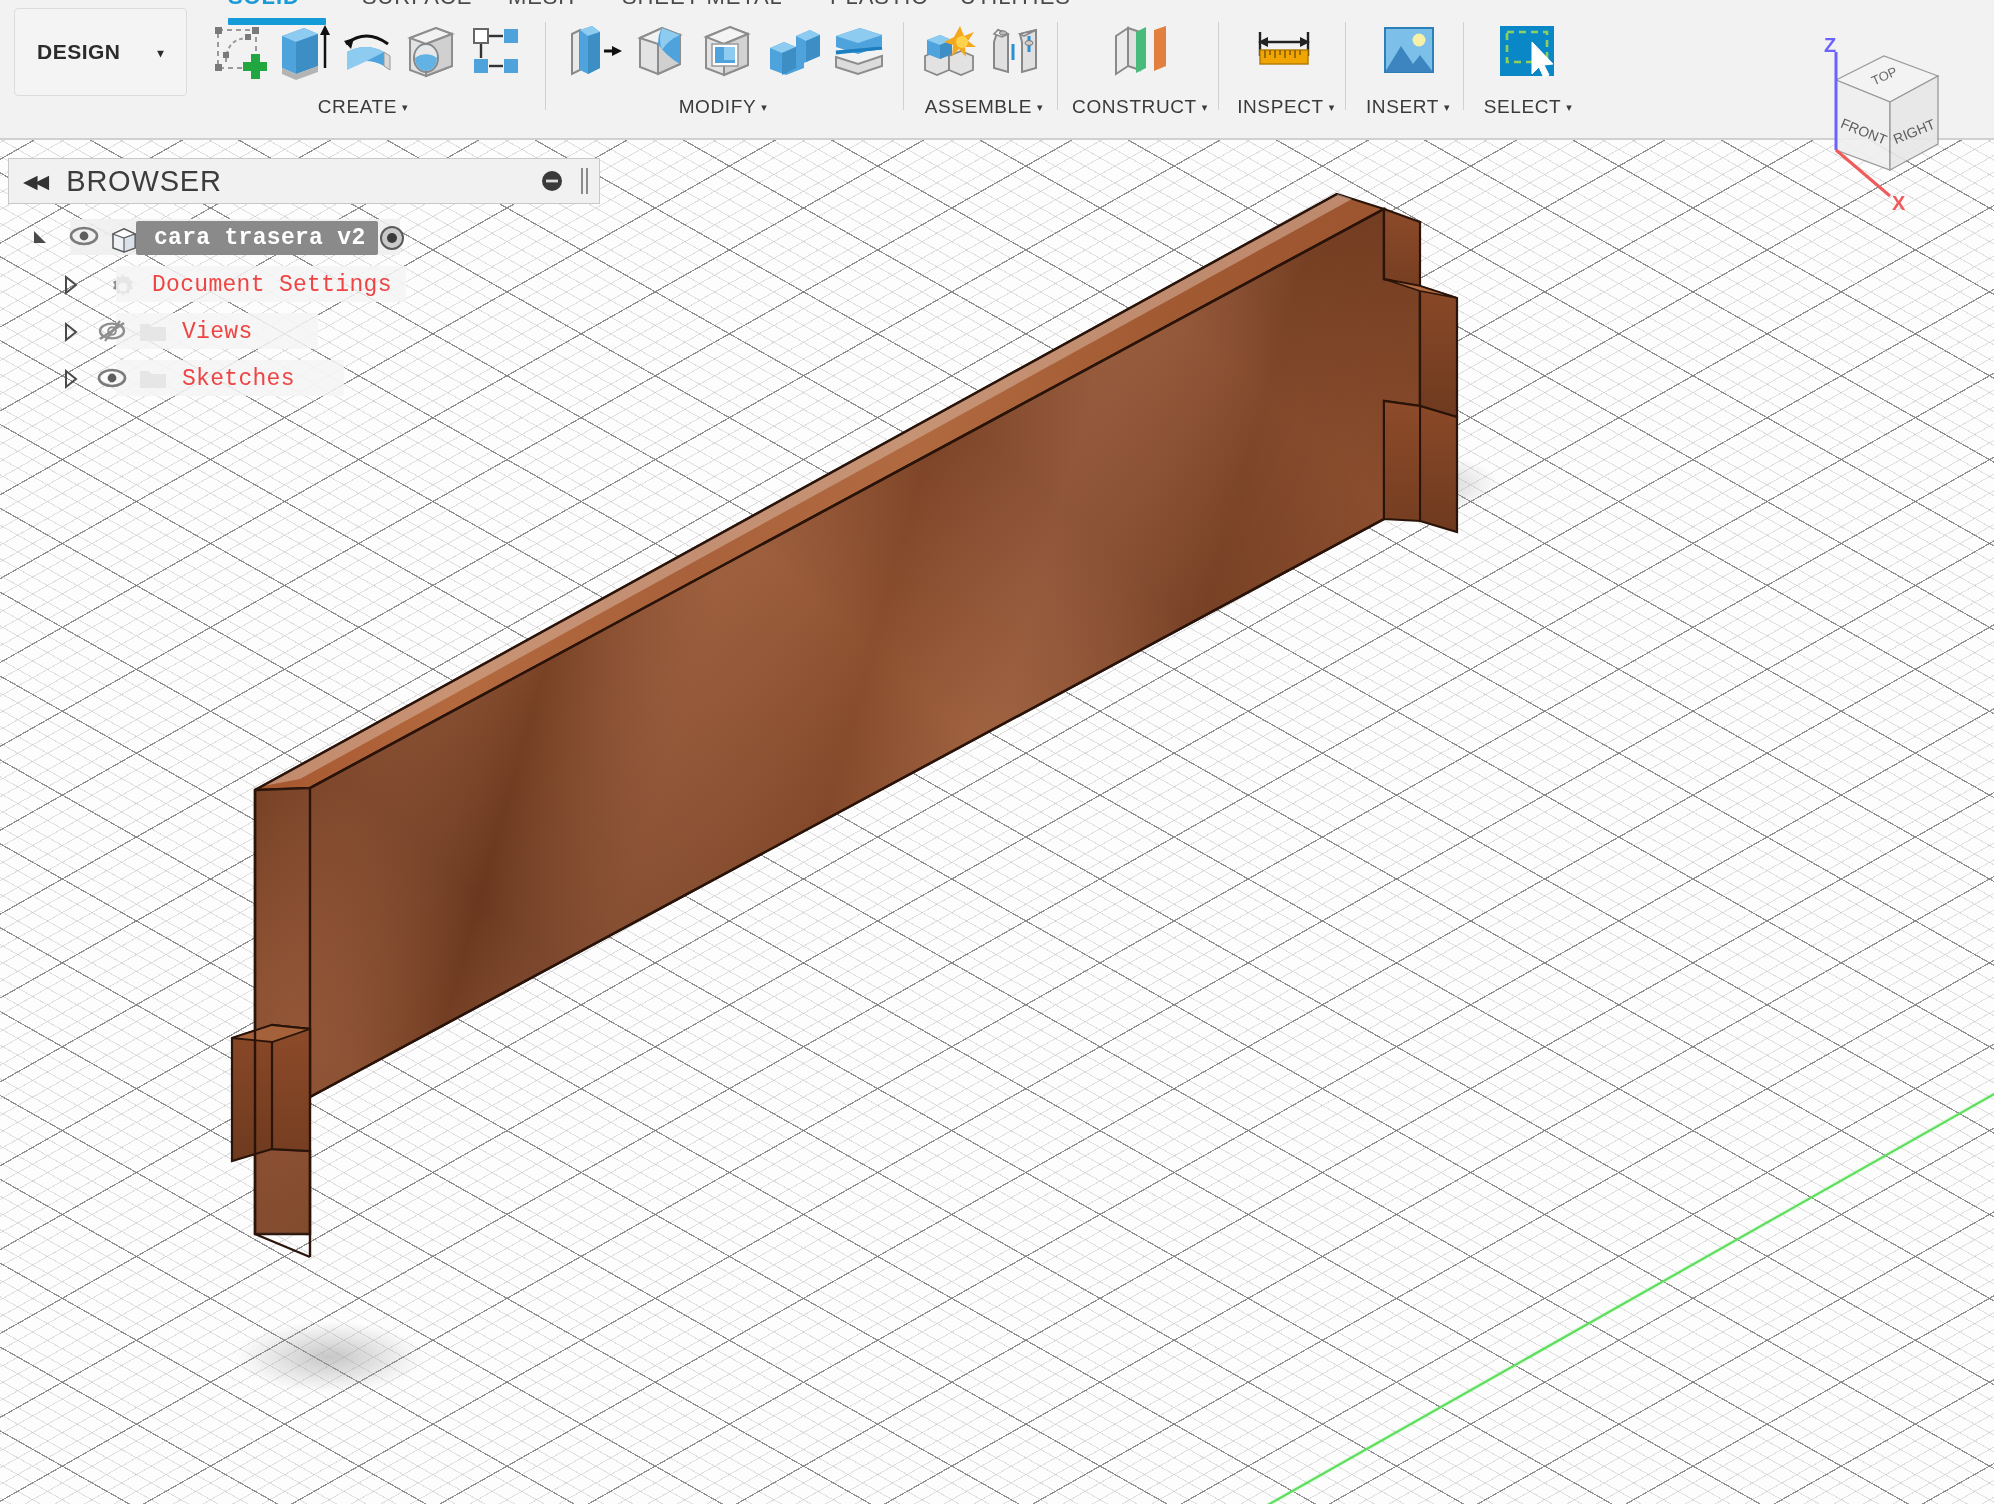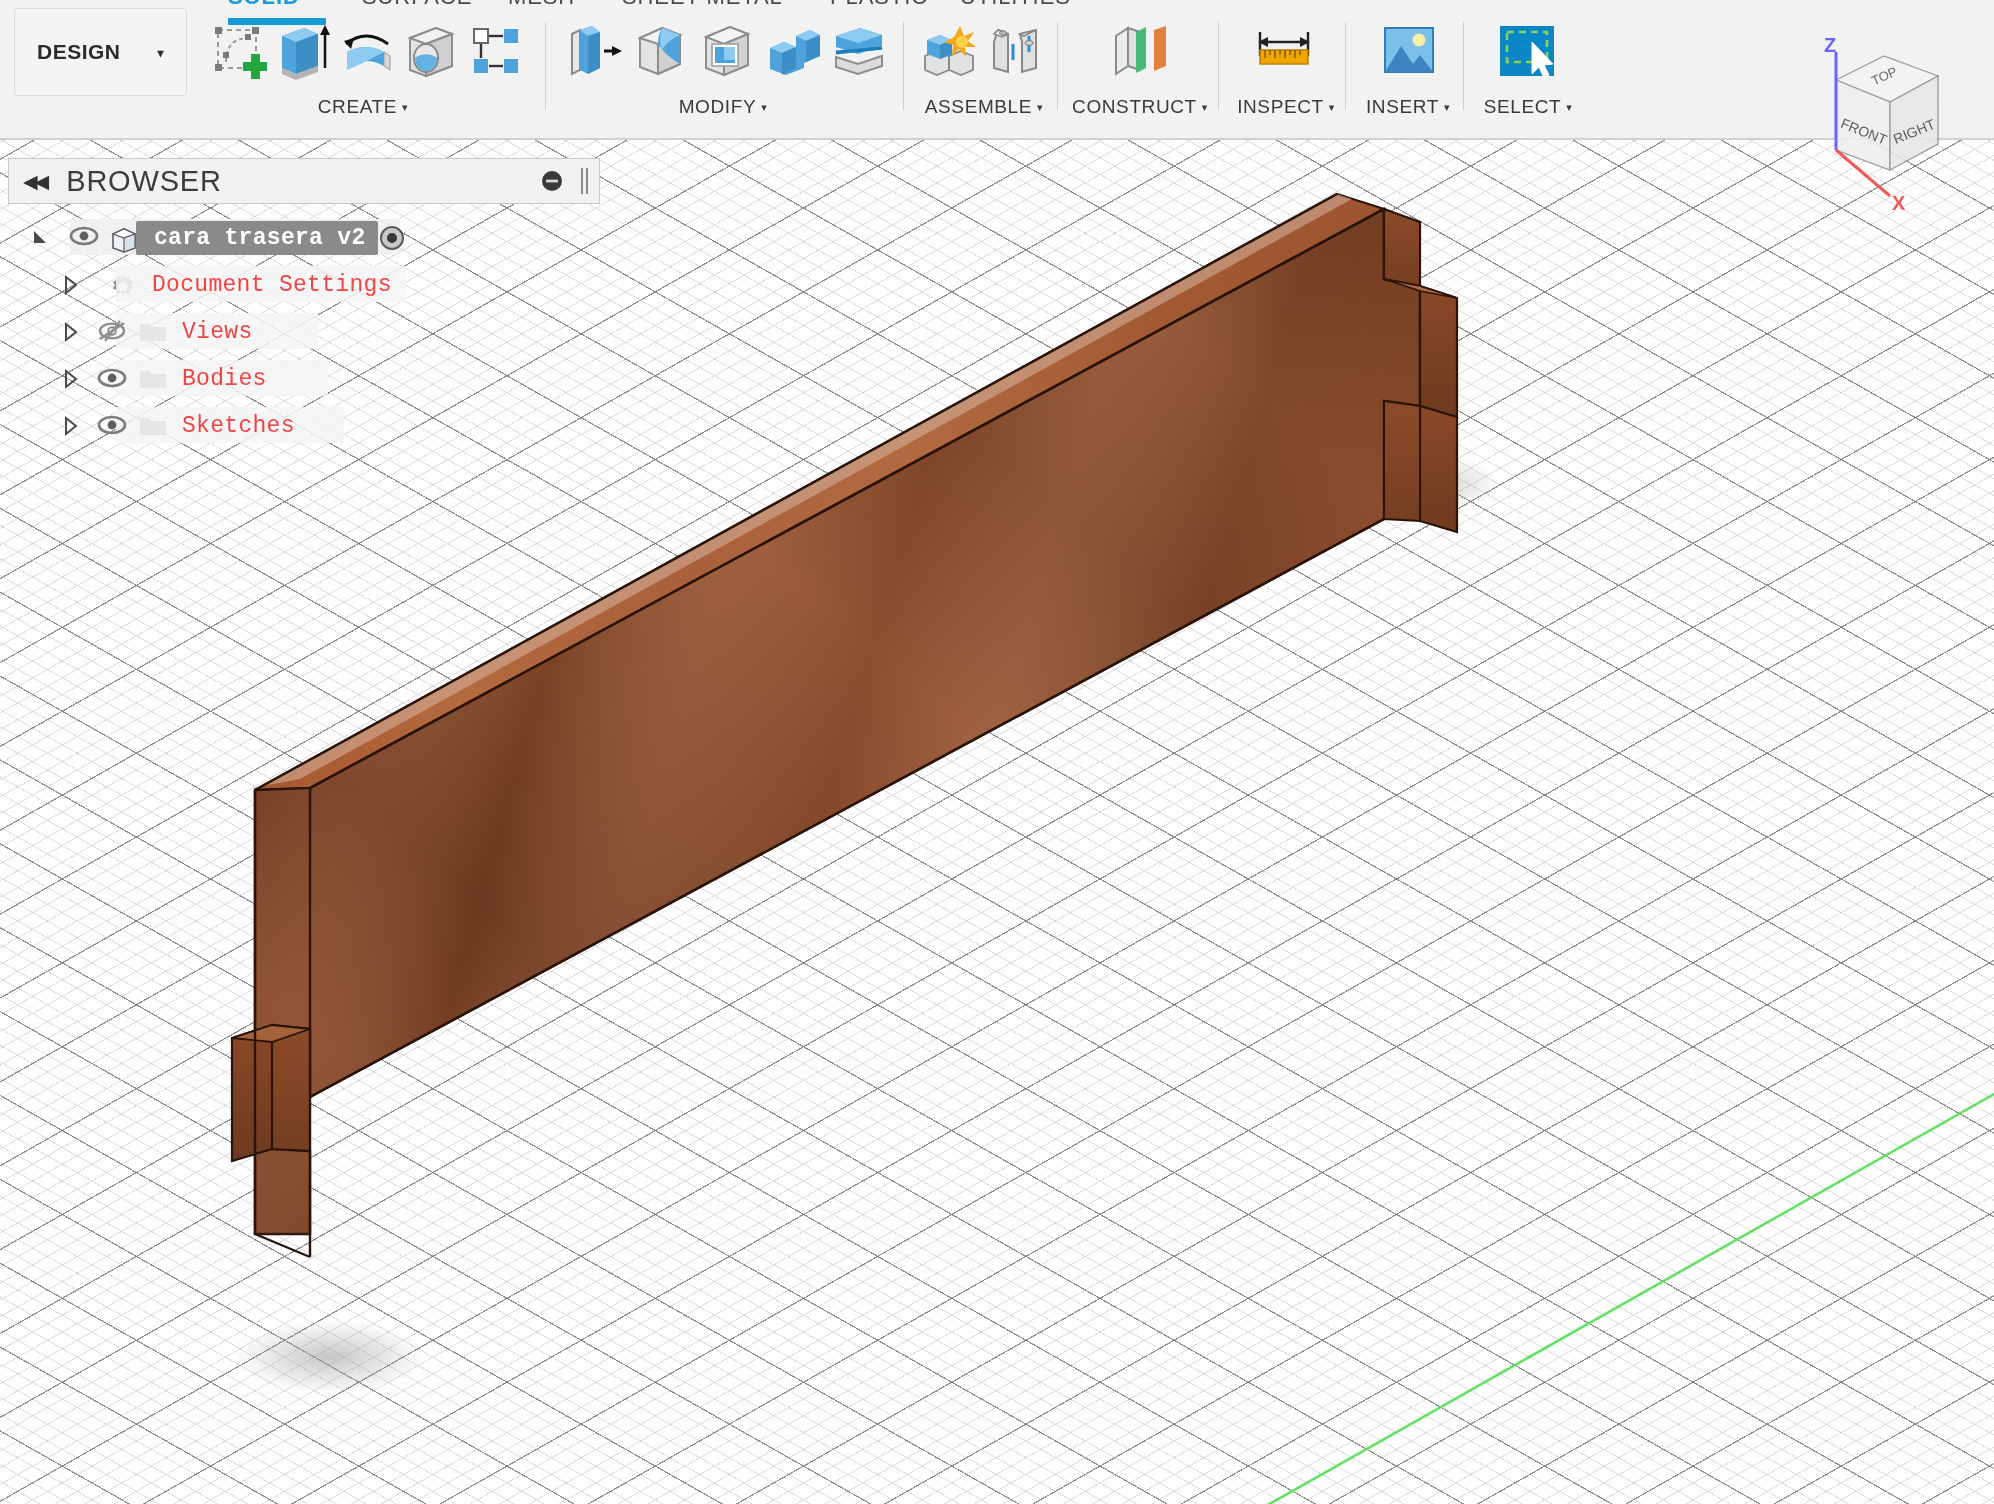--- a/index.html
+++ b/index.html
@@ -526,40 +526,20 @@
             </svg>
         </span>
         <span class="folder" style="margin-left:8px">
           <svg width="30" height="26" viewBox="0 0 30 26">
               <path d="M2 5h9l2.4 3H28v14H2z" fill="#8d8d8d"></path>
             </svg>
         </span>
         <span class="lbl" style="margin-left:10px">Views</span>
       </div>
 
-      <div class="row" style="padding-left:52px">
-        <div class="rowbg" style="left:108px;width:212px"></div>
-        <span class="arrow">
-          <svg width="22" height="22" viewBox="0 0 22 22">
-              <polygon points="6,3 16,11 6,19" fill="none" stroke="#4a4a4a" stroke-width="2"></polygon>
-            </svg>
-        </span>
-        <span class="eye" style="margin-left:14px">
-          <svg width="32" height="24" viewBox="0 0 32 24">
-              <ellipse cx="16" cy="12" rx="13" ry="8" fill="none" stroke="#7b7b7b" stroke-width="2.6"></ellipse>
-              <circle cx="16" cy="12" r="4.4" fill="#5e5e5e"></circle>
-            </svg>
-        </span>
-        <span class="folder" style="margin-left:8px">
-          <svg width="30" height="26" viewBox="0 0 30 26">
-              <path d="M2 5h9l2.4 3H28v14H2z" fill="#8d8d8d"></path>
-            </svg>
-        </span>
-        <span class="lbl" style="margin-left:10px">Bodies</span>
-      </div>
 
       <div class="row" style="padding-left:52px">
         <div class="rowbg" style="left:108px;width:228px"></div>
         <span class="arrow">
           <svg width="22" height="22" viewBox="0 0 22 22">
               <polygon points="6,3 16,11 6,19" fill="none" stroke="#4a4a4a" stroke-width="2"></polygon>
             </svg>
         </span>
         <span class="eye" style="margin-left:14px">
           <svg width="32" height="24" viewBox="0 0 32 24">

